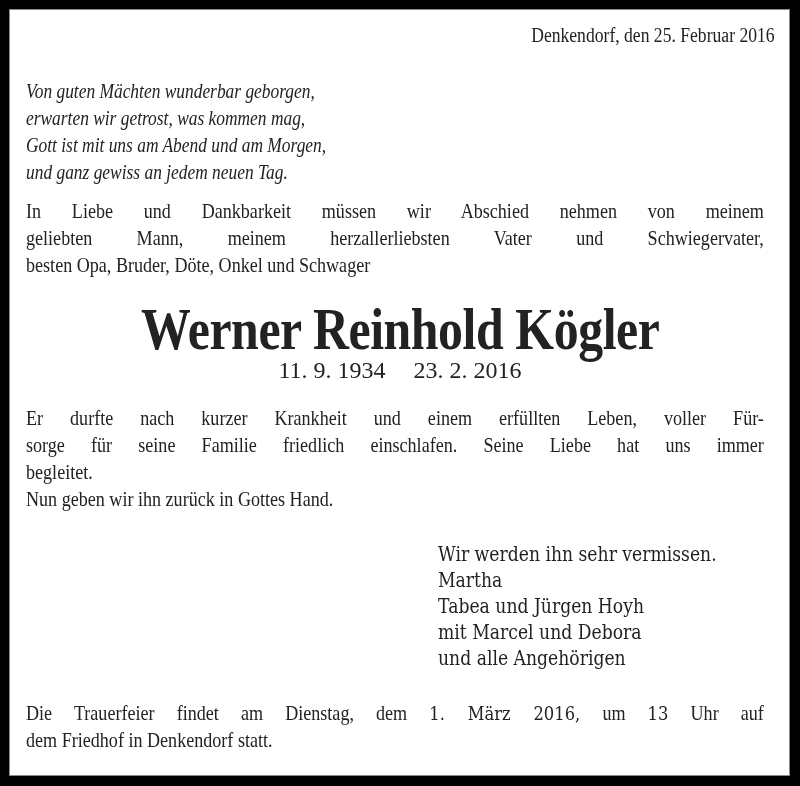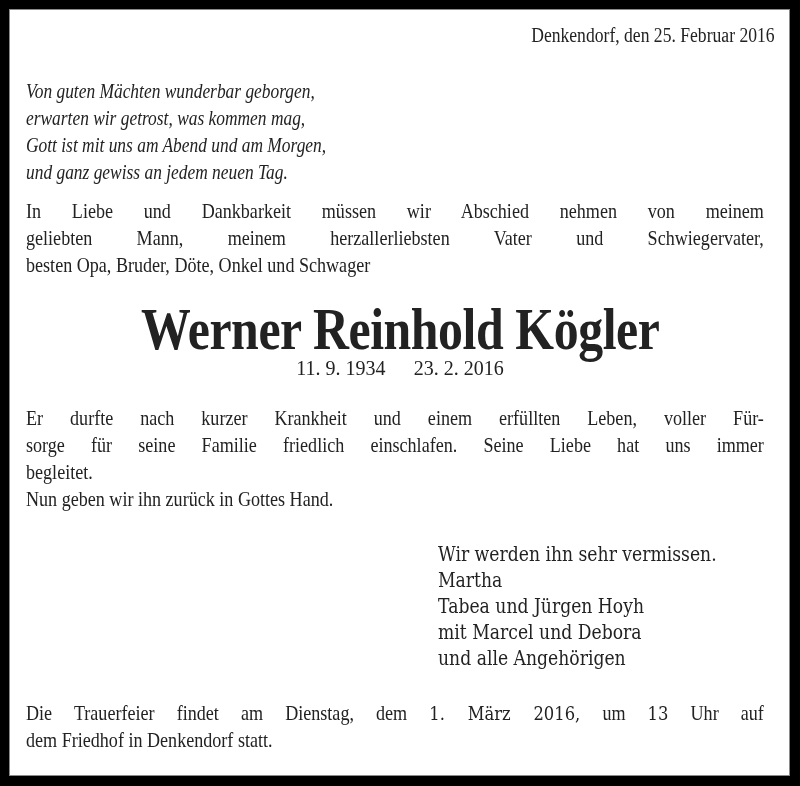--- a/index.html
+++ b/index.html
@@ -18,21 +18,21 @@
     .date-line { font-size: 20px; top: 24px; right: 25px; transform-origin: right top; transform: scaleX(0.88); }
     .poem { left: 26px; top: 78px; font-size: 20px; font-style: italic; line-height: 27px; transform: scaleX(0.87); }
     .poem div { white-space: nowrap; }
     .intro { left: 26px; top: 198px; width: 857px; font-size: 21px; line-height: 27px; white-space: normal; transform: scaleX(0.861); }
     .intro div.j { text-align: justify; text-align-last: justify; }
     .name {
       left: 0; right: 0; top: 295px; text-align: center;
       font-size: 60px; font-weight: bold; letter-spacing: -0.5px;
     }
     .name span { display: inline-block; transform: scaleX(0.83); }
-    .dates { left: 0; right: 0; top: 357px; text-align: center; font-size: 20px; }
+    .dates { left: 0; right: 0; top: 357px; text-align: center; font-size: 24px; }
     .dates span.gap { display: inline-block; width: 28px; }
     .body { left: 26px; top: 405px; width: 857px; font-size: 21px; line-height: 27px; white-space: normal; transform: scaleX(0.861); }
     .body div.j { text-align: justify; text-align-last: justify; }
     .sign { left: 438px; top: 541px; font-size: 20px; line-height: 26px; font-family: "DejaVu Serif", serif; transform: scaleX(0.86); }
     .funeral { left: 26px; top: 700px; width: 857px; font-size: 21px; line-height: 27px; white-space: normal; transform: scaleX(0.861); }
     .funeral div.j { text-align: justify; text-align-last: justify; }
     .funeral .em { font-family: "DejaVu Serif", serif; font-size: 19px; }
   </style>
 </head>
 <body>

